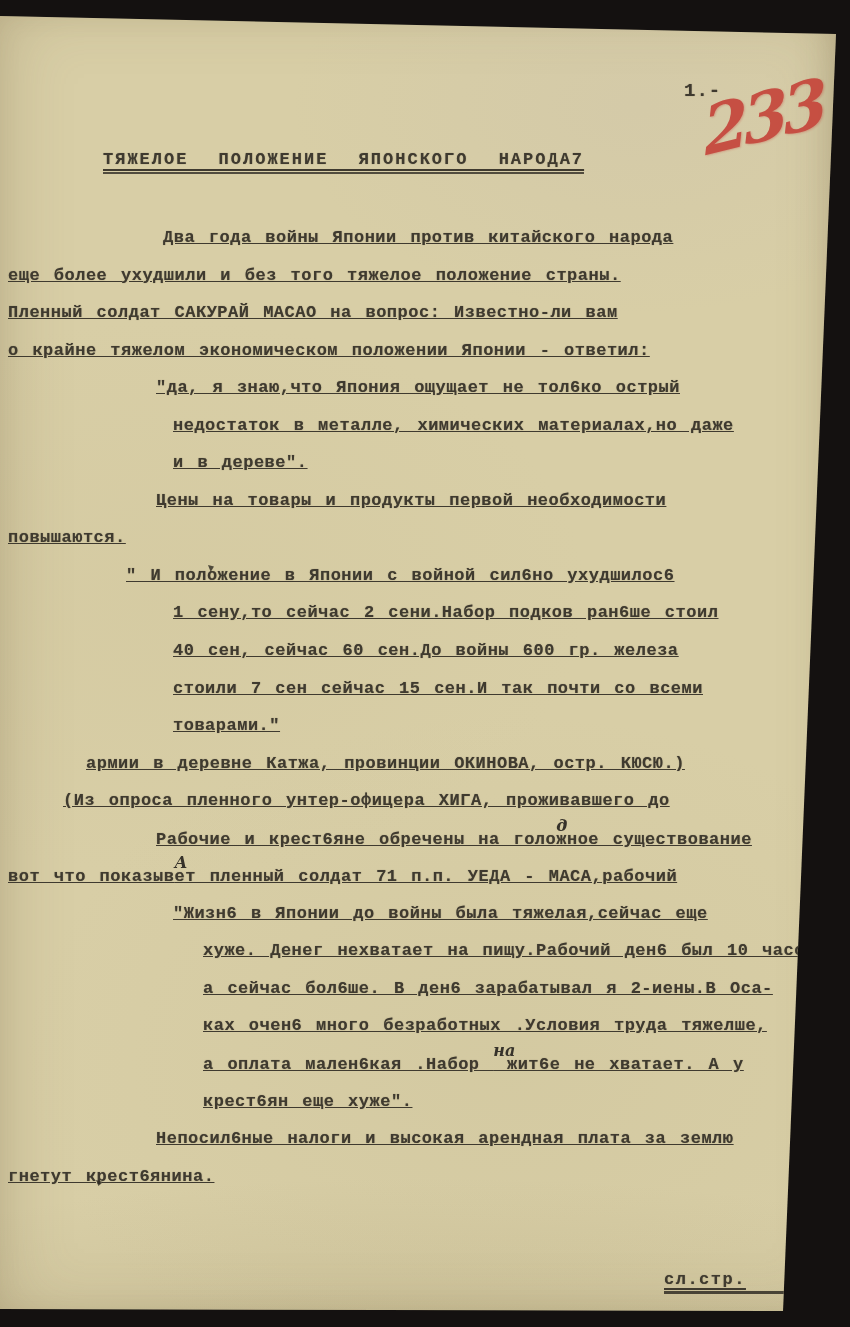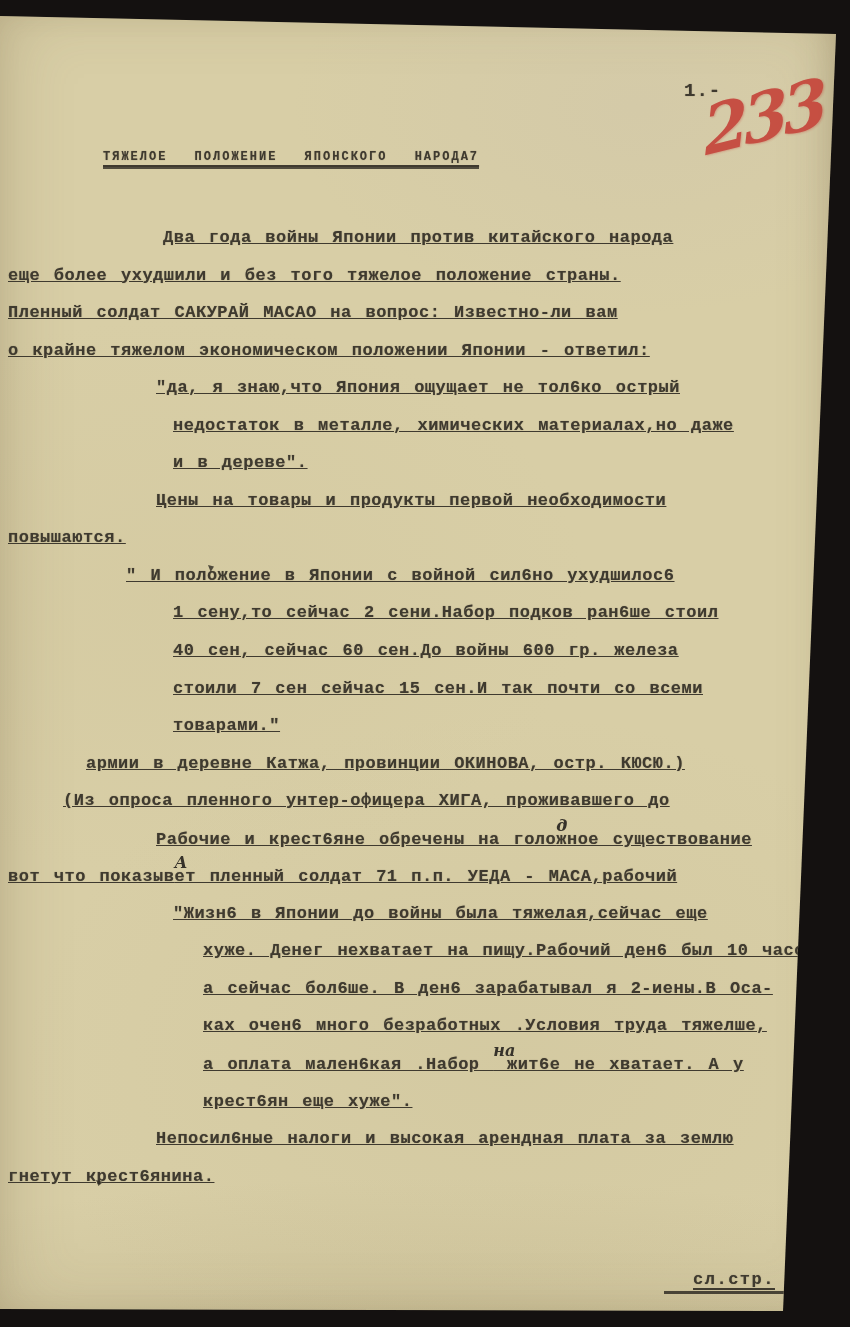--- a/index.html
+++ b/index.html
@@ -17,21 +17,21 @@
       radial-gradient(ellipse 600px 400px at 20% 45%, rgba(200,188,145,0.18), transparent 70%),
       radial-gradient(ellipse 700px 500px at 60% 80%, rgba(187,176,135,0.15), transparent 70%),
       radial-gradient(ellipse 900px 200px at 50% 100%, rgba(150,135,95,0.18), transparent 75%),
       #d8cea6;
     box-shadow:inset 0 0 70px rgba(110,95,60,.28), inset -18px 0 35px rgba(110,95,60,.25);
   }
   .ink{color:#3f3a2f;text-shadow:0 0 1px rgba(63,58,47,.55);}
   
   .doc-title{
     position:absolute;top:150px;left:103px;
-    font-size:12px;font-weight:bold;letter-spacing:2px;word-spacing:18px;
+    font-size:17px;font-weight:bold;letter-spacing:2px;word-spacing:18px;
     padding-bottom:3px;
     text-decoration:underline;text-decoration-thickness:2px;text-underline-offset:5px;
     border-bottom:2.5px solid rgba(58,53,43,.85);
     white-space:pre;
   }
   
   .page-marker{
     position:absolute;top:80px;left:684px;
     font-size:19px;font-weight:bold;letter-spacing:1px;
   }
@@ -60,21 +60,21 @@
   .ind-h{margin-left:155px}
   
   .hand-sup{
     display:inline-block;width:0;overflow:visible;white-space:pre;
     transform:translateY(-13px);
     font-family:"DejaVu Serif",serif;font-style:italic;font-weight:bold;
     font-size:16px;letter-spacing:0;color:#36322a;text-shadow:none;
   }
   
   .doc-footer{
-    position:absolute;top:1270px;left:664px;width:140px;text-align:center;
+    position:absolute;top:1270px;left:664px;width:140px;text-align:left;
     font-size:17px;font-weight:bold;letter-spacing:1.5px;
     padding-bottom:2px;
     text-decoration:underline;text-decoration-thickness:2px;text-underline-offset:4px;
     border-bottom:3px solid rgba(58,53,43,.9);
     white-space:pre;
   }
   
   .speck{position:absolute;background:#2e2a22;opacity:.8;}
   .speck1{left:96px;top:1180px;width:7px;height:6px;clip-path:polygon(0 0,100% 35%,35% 100%);}
   .speck2{left:93px;top:1317px;width:5px;height:4px;border-radius:50%;opacity:.5;}

